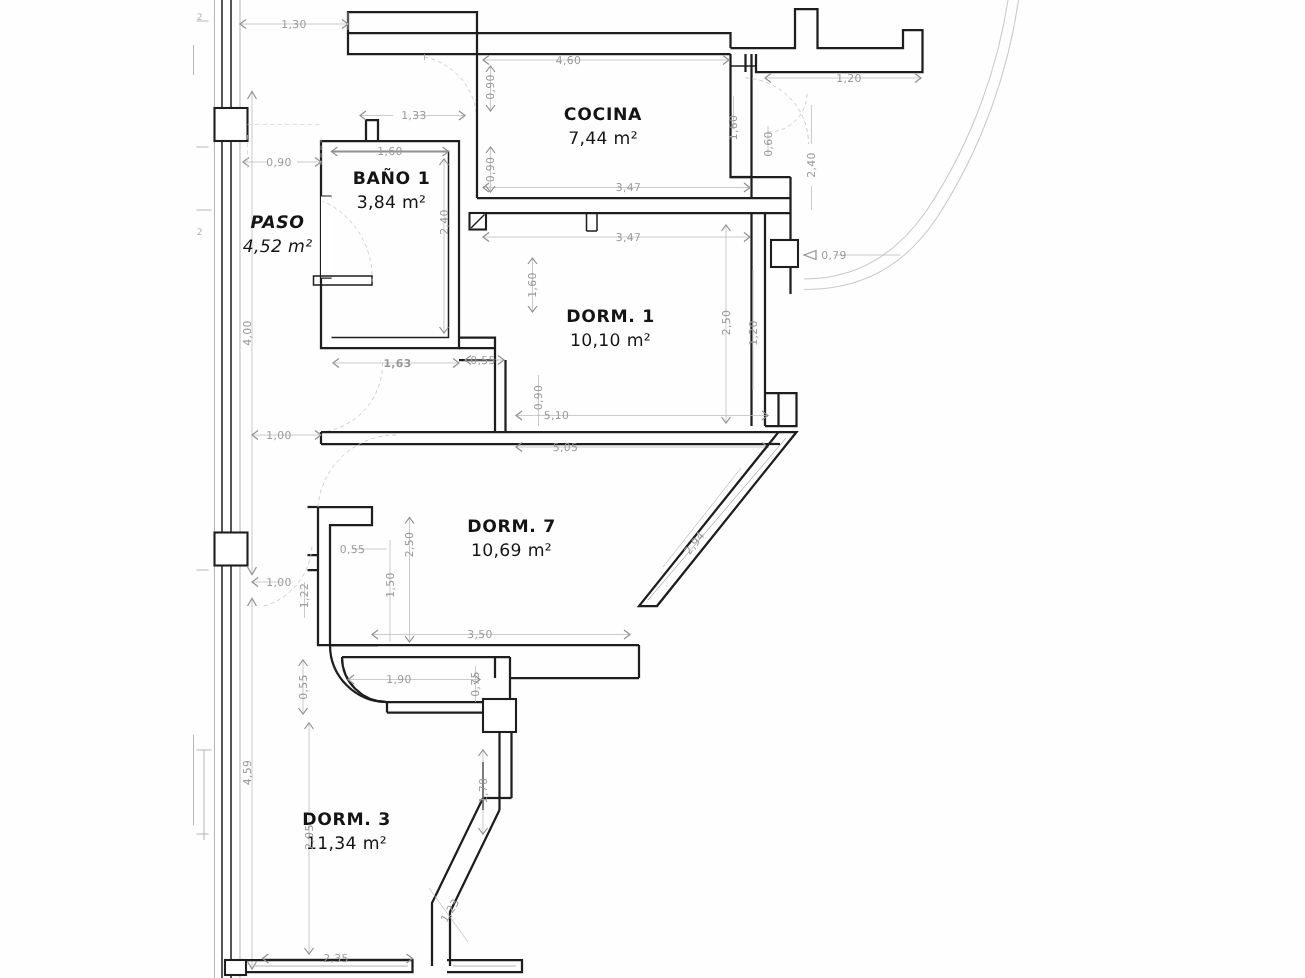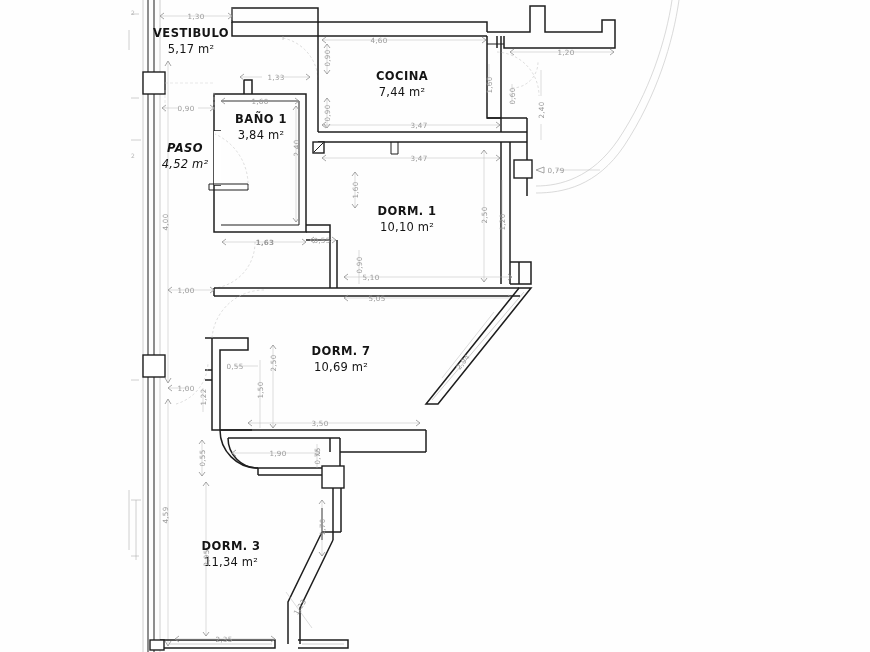--- a/index.html
+++ b/index.html
@@ -380,24 +380,20 @@
     </g>
 
     <g>
       <path class="thin" d="M 131,14 l 8,0"></path>
       <path class="thin" d="M 129,30 l 0,20"></path>
       <path class="thin" d="M 129,490 l 0,60"></path>
       <path class="thin" d="M 131,556 l 8,0"></path>
     </g>
   </svg>
 
-  <div class="room-label" style="left:191px; top:41px;">
-    <span class="rl-name">VESTIBULO</span>
-    <span class="rl-area">5,17 m²</span>
-  </div>
 
   <div class="room-label" style="left:402px; top:84px;">
     <span class="rl-name">COCINA</span>
     <span class="rl-area">7,44 m²</span>
   </div>
 
   <div class="room-label" style="left:261px; top:127px;">
     <span class="rl-name">BAÑO 1</span>
     <span class="rl-area">3,84 m²</span>
   </div>
@@ -449,21 +445,21 @@
       <div class="dim h" style="left: 186px; top: 290px;">1,00</div>
       <div class="dim h" style="left: 377px; top: 298px;">5,05</div>
       <div class="dim d" style="left: 463px; top: 362px;">2,94</div>
       <div class="dim h" style="left: 235px; top: 366px;">0,55</div>
       <div class="dim v" style="left: 273px; top: 363px;">2,50</div>
       <div class="dim v" style="left: 260px; top: 390px;">1,50</div>
       <div class="dim h" style="left: 186px; top: 388px;">1,00</div>
       <div class="dim v" style="left: 203px; top: 397px;">1,22</div>
       <div class="dim h" style="left: 320px; top: 423px;">3,50</div>
       <div class="dim v" style="left: 202px; top: 458px;">0,55</div>
-      <div class="dim h" style="left: 278px; top: 453px;">1,90</div>
+      <div class="dim h" style="left: 266px; top: 453px;">1,90</div>
       <div class="dim v" style="left: 317px; top: 456px;">0,75</div>
       <div class="dim v" style="left: 165px; top: 515px;">4,59</div>
       <div class="dim v" style="left: 322px; top: 527px;">1,70</div>
       <div class="dim v" style="left: 206px; top: 558px;">2,95</div>
       <div class="dim d2" style="left: 300px; top: 607px;">1,23</div>
       <div class="dim h" style="left: 224px; top: 639px;">2,35</div>
     </div>
   <div id="tick-layer">
       <div class="tick-num" style="left: 133px; top: 155px;">2</div>
       <div class="tick-num" style="left: 133px; top: 12px;">2</div>

